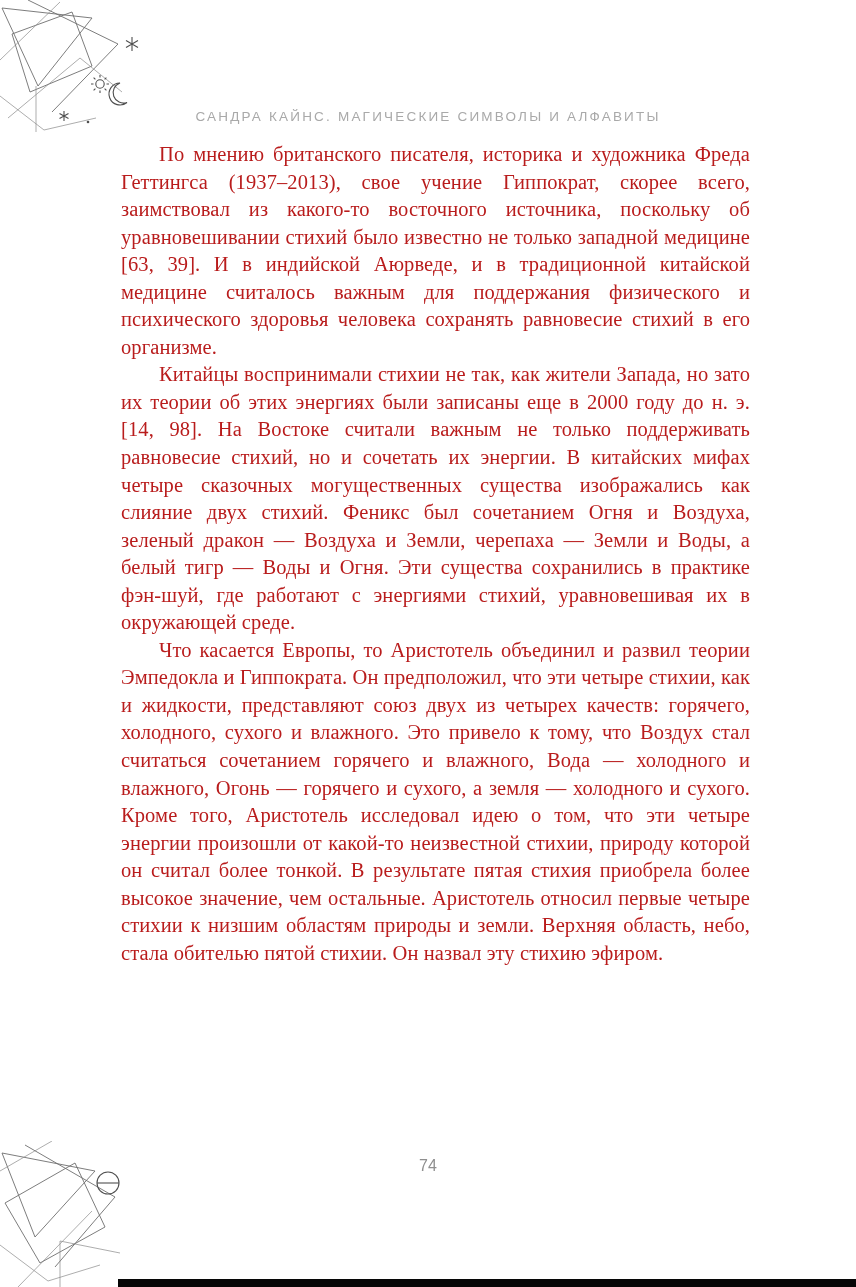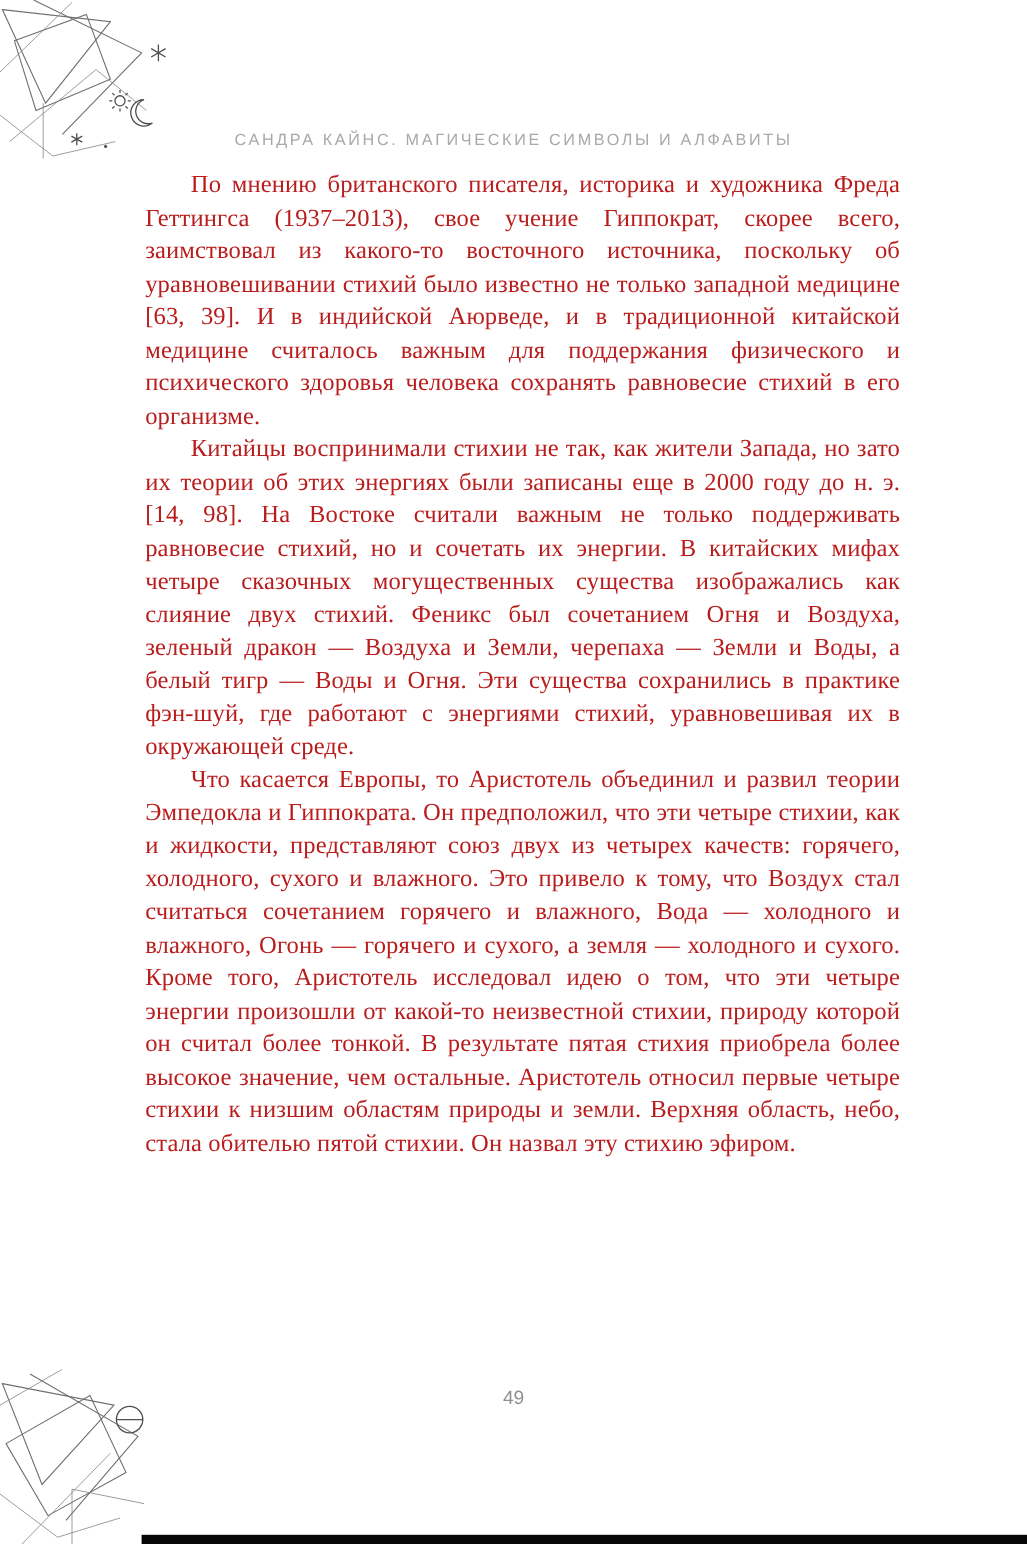--- a/index.html
+++ b/index.html
@@ -90,21 +90,21 @@
 </svg>
 
 <div class="running-head">САНДРА КАЙНС. МАГИЧЕСКИЕ СИМВОЛЫ И АЛФАВИТЫ</div>
 
 <div class="text-block">
   <p>По мнению британского писателя, историка и художника Фреда Геттингса (1937–2013), свое учение Гиппократ, скорее всего, заимствовал из какого-то восточного источника, поскольку об уравновешивании стихий было известно не только западной медицине [63, 39]. И в индийской Аюрведе, и в традиционной китайской медицине считалось важным для поддержания физического и психического здоровья человека сохранять равновесие стихий в его организме.</p>
   <p>Китайцы воспринимали стихии не так, как жители Запада, но зато их теории об этих энергиях были записаны еще в 2000 году до н. э. [14, 98]. На Востоке считали важным не только поддерживать равновесие стихий, но и сочетать их энергии. В китайских мифах четыре сказочных могущественных существа изображались как слияние двух стихий. Феникс был сочетанием Огня и Воздуха, зеленый дракон — Воздуха и Земли, черепаха — Земли и Воды, а белый тигр — Воды и Огня. Эти существа сохранились в практике фэн-шуй, где работают с энергиями стихий, уравновешивая их в окружающей среде.</p>
   <p>Что касается Европы, то Аристотель объединил и развил теории Эмпедокла и Гиппократа. Он предположил, что эти четыре стихии, как и жидкости, представляют союз двух из четырех качеств: горячего, холодного, сухого и влажного. Это привело к тому, что Воздух стал считаться сочетанием горячего и влажного, Вода — холодного и влажного, Огонь — горячего и сухого, а земля — холодного и сухого. Кроме того, Аристотель исследовал идею о том, что эти четыре энергии произошли от какой-то неизвестной стихии, природу которой он считал более тонкой. В результате пятая стихия приобрела более высокое значение, чем остальные. Аристотель относил первые четыре стихии к низшим областям природы и земли. Верхняя область, небо, стала обителью пятой стихии. Он назвал эту стихию эфиром.</p>
 </div>
 
-<div class="page-number">49</div>
+<div class="page-number">74</div>
 
 <svg class="ornament bl" width="162" height="146" viewBox="0 0 162 146">
   <g>
     <path class="ln" d="M2,12 L95,30 L35,96 Z"></path>
     <path class="ln" d="M25,4 L115,56 L55,126"></path>
     <path class="ln" d="M5,62 L75,22 L105,86 L40,122 Z"></path>
     <path class="ln-thin" d="M0,30 L52,0"></path>
     <path class="ln-thin" d="M18,146 L92,70"></path>
     <path class="ln-thin" d="M0,104 L48,140 L100,124"></path>
     <path class="ln-thin" d="M60,146 L60,100 L120,112"></path>

